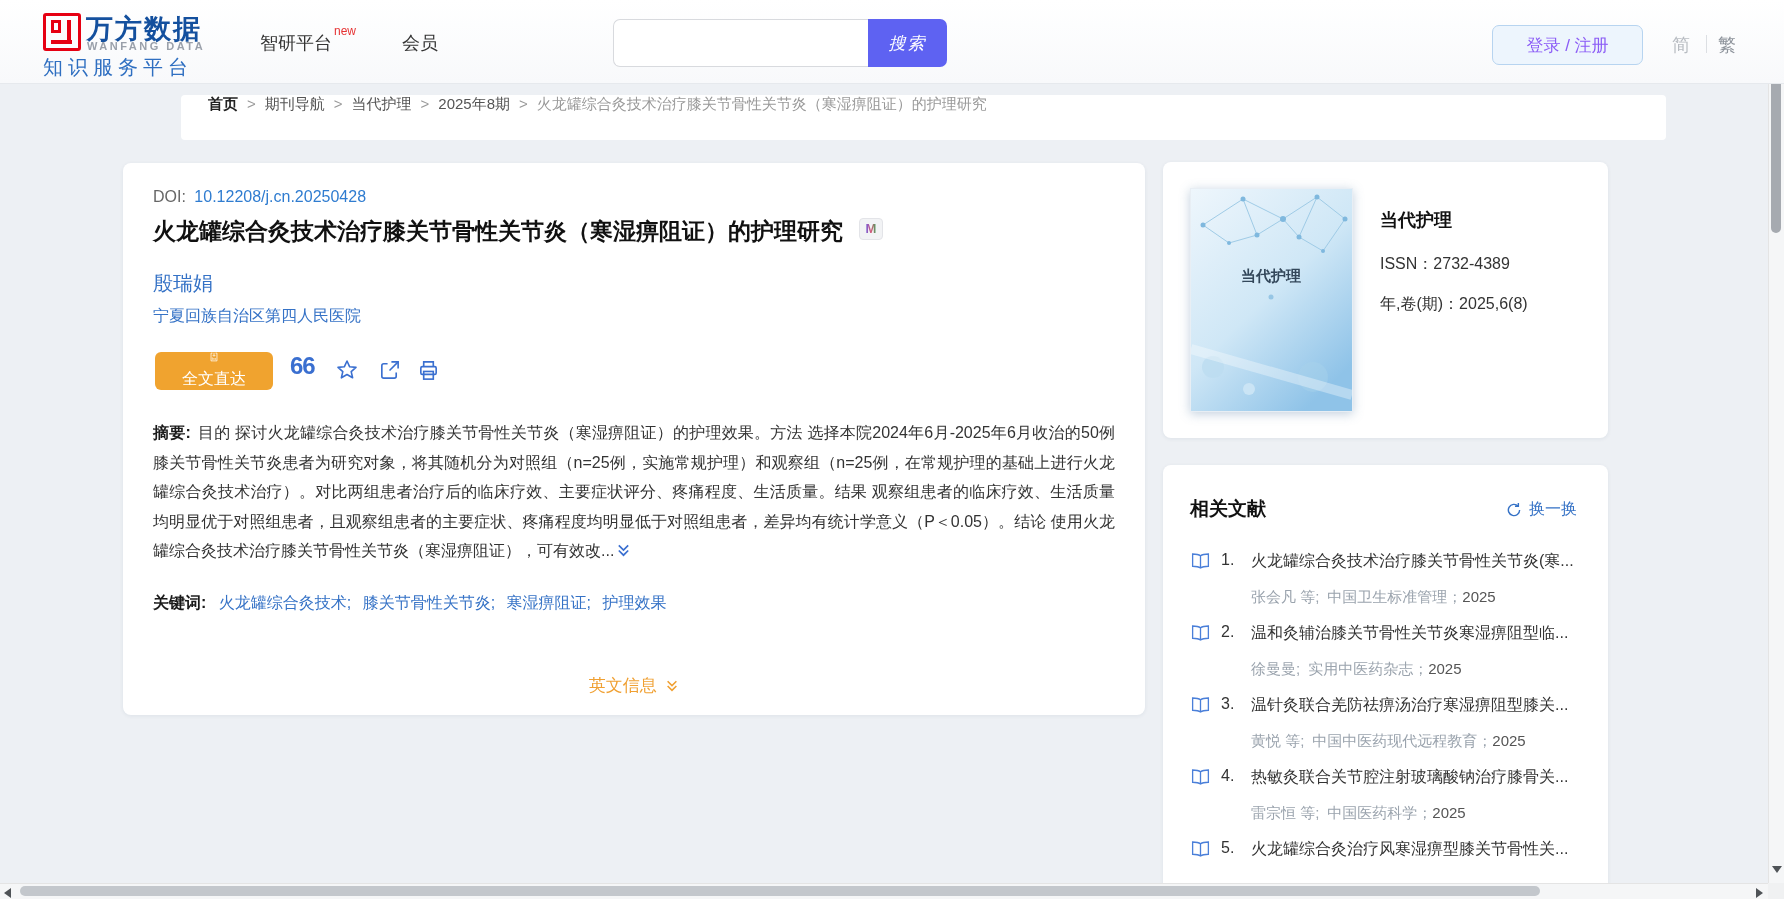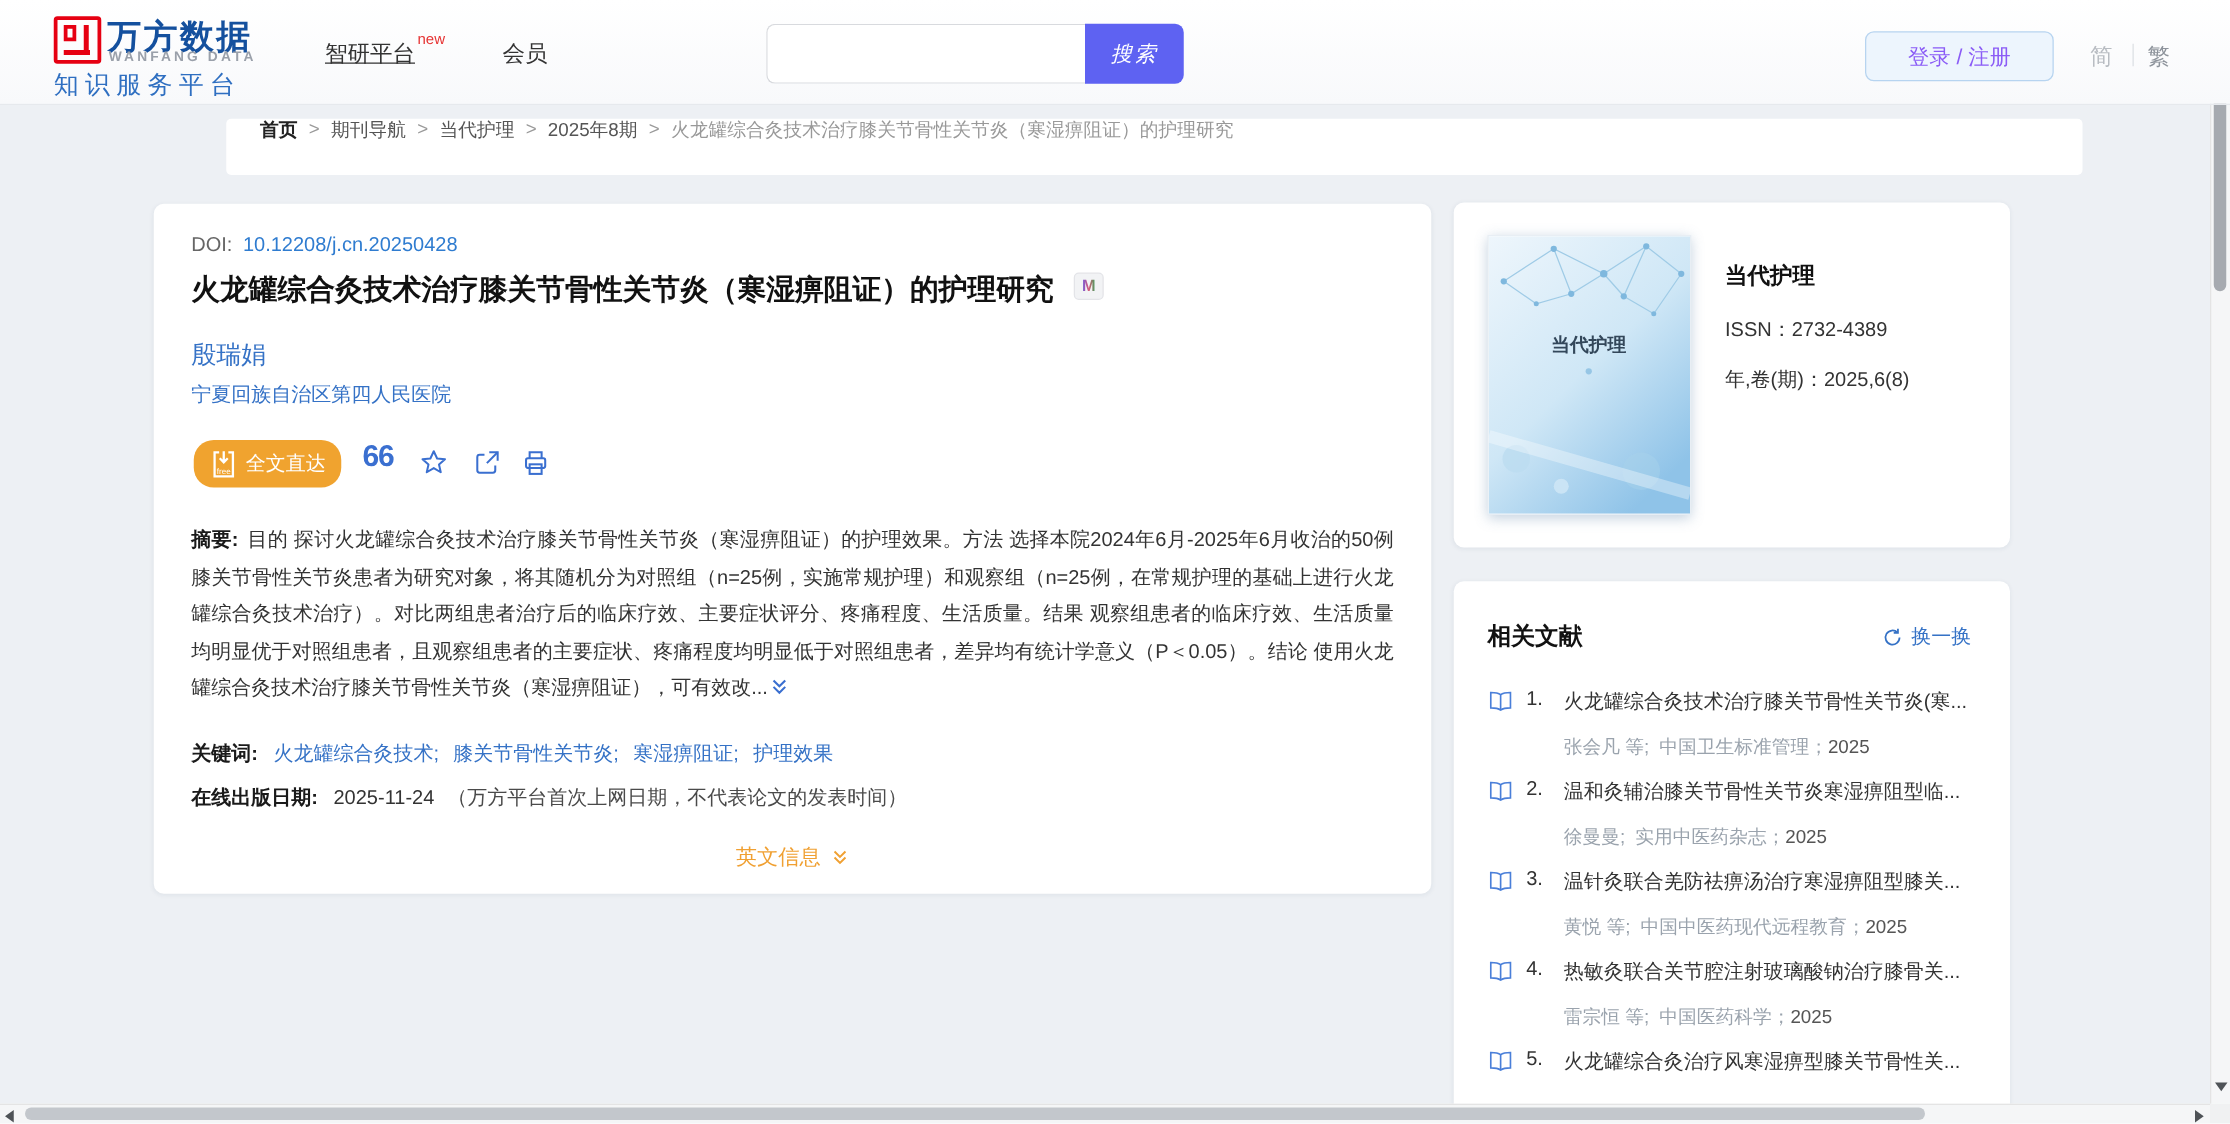--- a/index.html
+++ b/index.html
@@ -36,22 +36,22 @@
   .bc-item { color:#555; cursor:pointer; }
 
   
   .label-b { font-weight:700; color:#1a1a1a; }
   #abstract { position:absolute; left:153px; top:418px; width:962px; font-size:16px;
               line-height:29.5px; color:#333; text-align:justify; }
   .kw-link { color:#3572c6; margin-right:7px; cursor:pointer; }
 
   
   #fulltext-btn { position:absolute; left:155px; top:352px; width:118px; height:38px; background:#f0a32f;
-                  border-radius:16px; display:flex; align-items:center; justify-content:center; gap:7px;
-                  color:#fff; font-size:16px; cursor:pointer; }
+                  border-radius:6px; display:flex; align-items:center; justify-content:center; gap:7px;
+                  color:#fff; font-size:16px; cursor:pointer;flex-direction:column; }
   .tool-icon { position:absolute; top:358px; cursor:pointer; }
 
   
   .rel-item-title { font-size:16px; color:#333; cursor:pointer; }
   .rel-meta { font-size:15px; color:#9aa3ad; }
   .rel-year { color:#555; }
 
   
   .sb-track { position:absolute; background:#f5f6f7; }
   .sb-thumb { position:absolute; background:#a6aab0; border-radius:5px; cursor:pointer; }
@@ -66,21 +66,21 @@
 
     <div class="clickable" style="position:absolute;left:43px;top:13px;width:38px;height:38px;border:3px solid #e60012;border-radius:3px;">
       <div style="position:absolute;left:5px;top:4px;width:10px;height:13px;border:3px solid #e60012;"></div>
       <div style="position:absolute;right:7px;top:4px;width:4px;height:21px;background:#e60012;"></div>
       <div style="position:absolute;left:5px;bottom:4px;width:21px;height:4px;background:#e60012;"></div>
     </div>
     <div class="abs" style="left:86px;top:11px;font-size:27px;font-weight:700;color:#14509e;letter-spacing:2px;">万方数据</div>
     <div class="abs" style="left:87px;top:40px;font-size:11px;font-weight:700;color:#9aa0aa;letter-spacing:2.5px;">WANFANG DATA</div>
     <div class="abs" style="left:43px;top:54px;font-size:20px;color:#2f6fc1;letter-spacing:5px;">知识服务平台</div>
 
-    <div class="nav-item" style="left:260px;top:31px;text-decoration:underline;">智研平台</div>
+    <div class="nav-item" style="left:260px;top:31px;">智研平台</div>
     <div class="abs" style="left:334px;top:24px;font-size:12px;color:#e63333;">new</div>
     <div class="nav-item" style="left:402px;top:31px;">会员</div>
 
     <input id="search-input" type="text" style="">
     <button id="search-btn">搜索</button>
 
     <div id="login-btn">登录 / 注册</div>
     <div class="abs" style="left:1672px;top:33px;font-size:18px;color:#b8bcc2;cursor:pointer;">简</div>
     <div class="abs" style="left:1706px;top:35px;width:1px;height:18px;background:#dcdfe3;"></div>
     <div class="abs" style="left:1718px;top:33px;font-size:18px;color:#8d939b;cursor:pointer;">繁</div>
@@ -164,25 +164,20 @@
   </div>
 
   <div class="abs" style="left:153px;top:593px;font-size:16px;">
     <span class="label-b" style="margin-right:8px;">关键词:</span>
     <span class="kw-link">火龙罐综合灸技术;</span>
     <span class="kw-link">膝关节骨性关节炎;</span>
     <span class="kw-link">寒湿痹阻证;</span>
     <span class="kw-link">护理效果</span>
   </div>
 
-  <div class="abs" style="left:153px;top:628px;font-size:16px;color:#333;">
-    <span class="label-b" style="margin-right:8px;">在线出版日期:</span>
-    <span>2025-11-24</span>
-    <span style="color:#4a4a4a;margin-left:6px;">（万方平台首次上网日期，不代表论文的发表时间）</span>
-  </div>
 
   <div class="abs" style="left:153px;top:674px;width:962px;text-align:center;color:#f0a032;font-size:17px;cursor:pointer;">
     <span>英文信息</span>
     <span style="display:inline-block;vertical-align:-2px;margin-left:4px;">
       <svg width="14" height="14" viewBox="0 0 16 16" fill="none" stroke="#f0a032" stroke-width="1.8">
           <path d="M3 2.5l5 5 5-5M3 8l5 5 5-5"></path>
         </svg>
     </span>
   </div>
 

